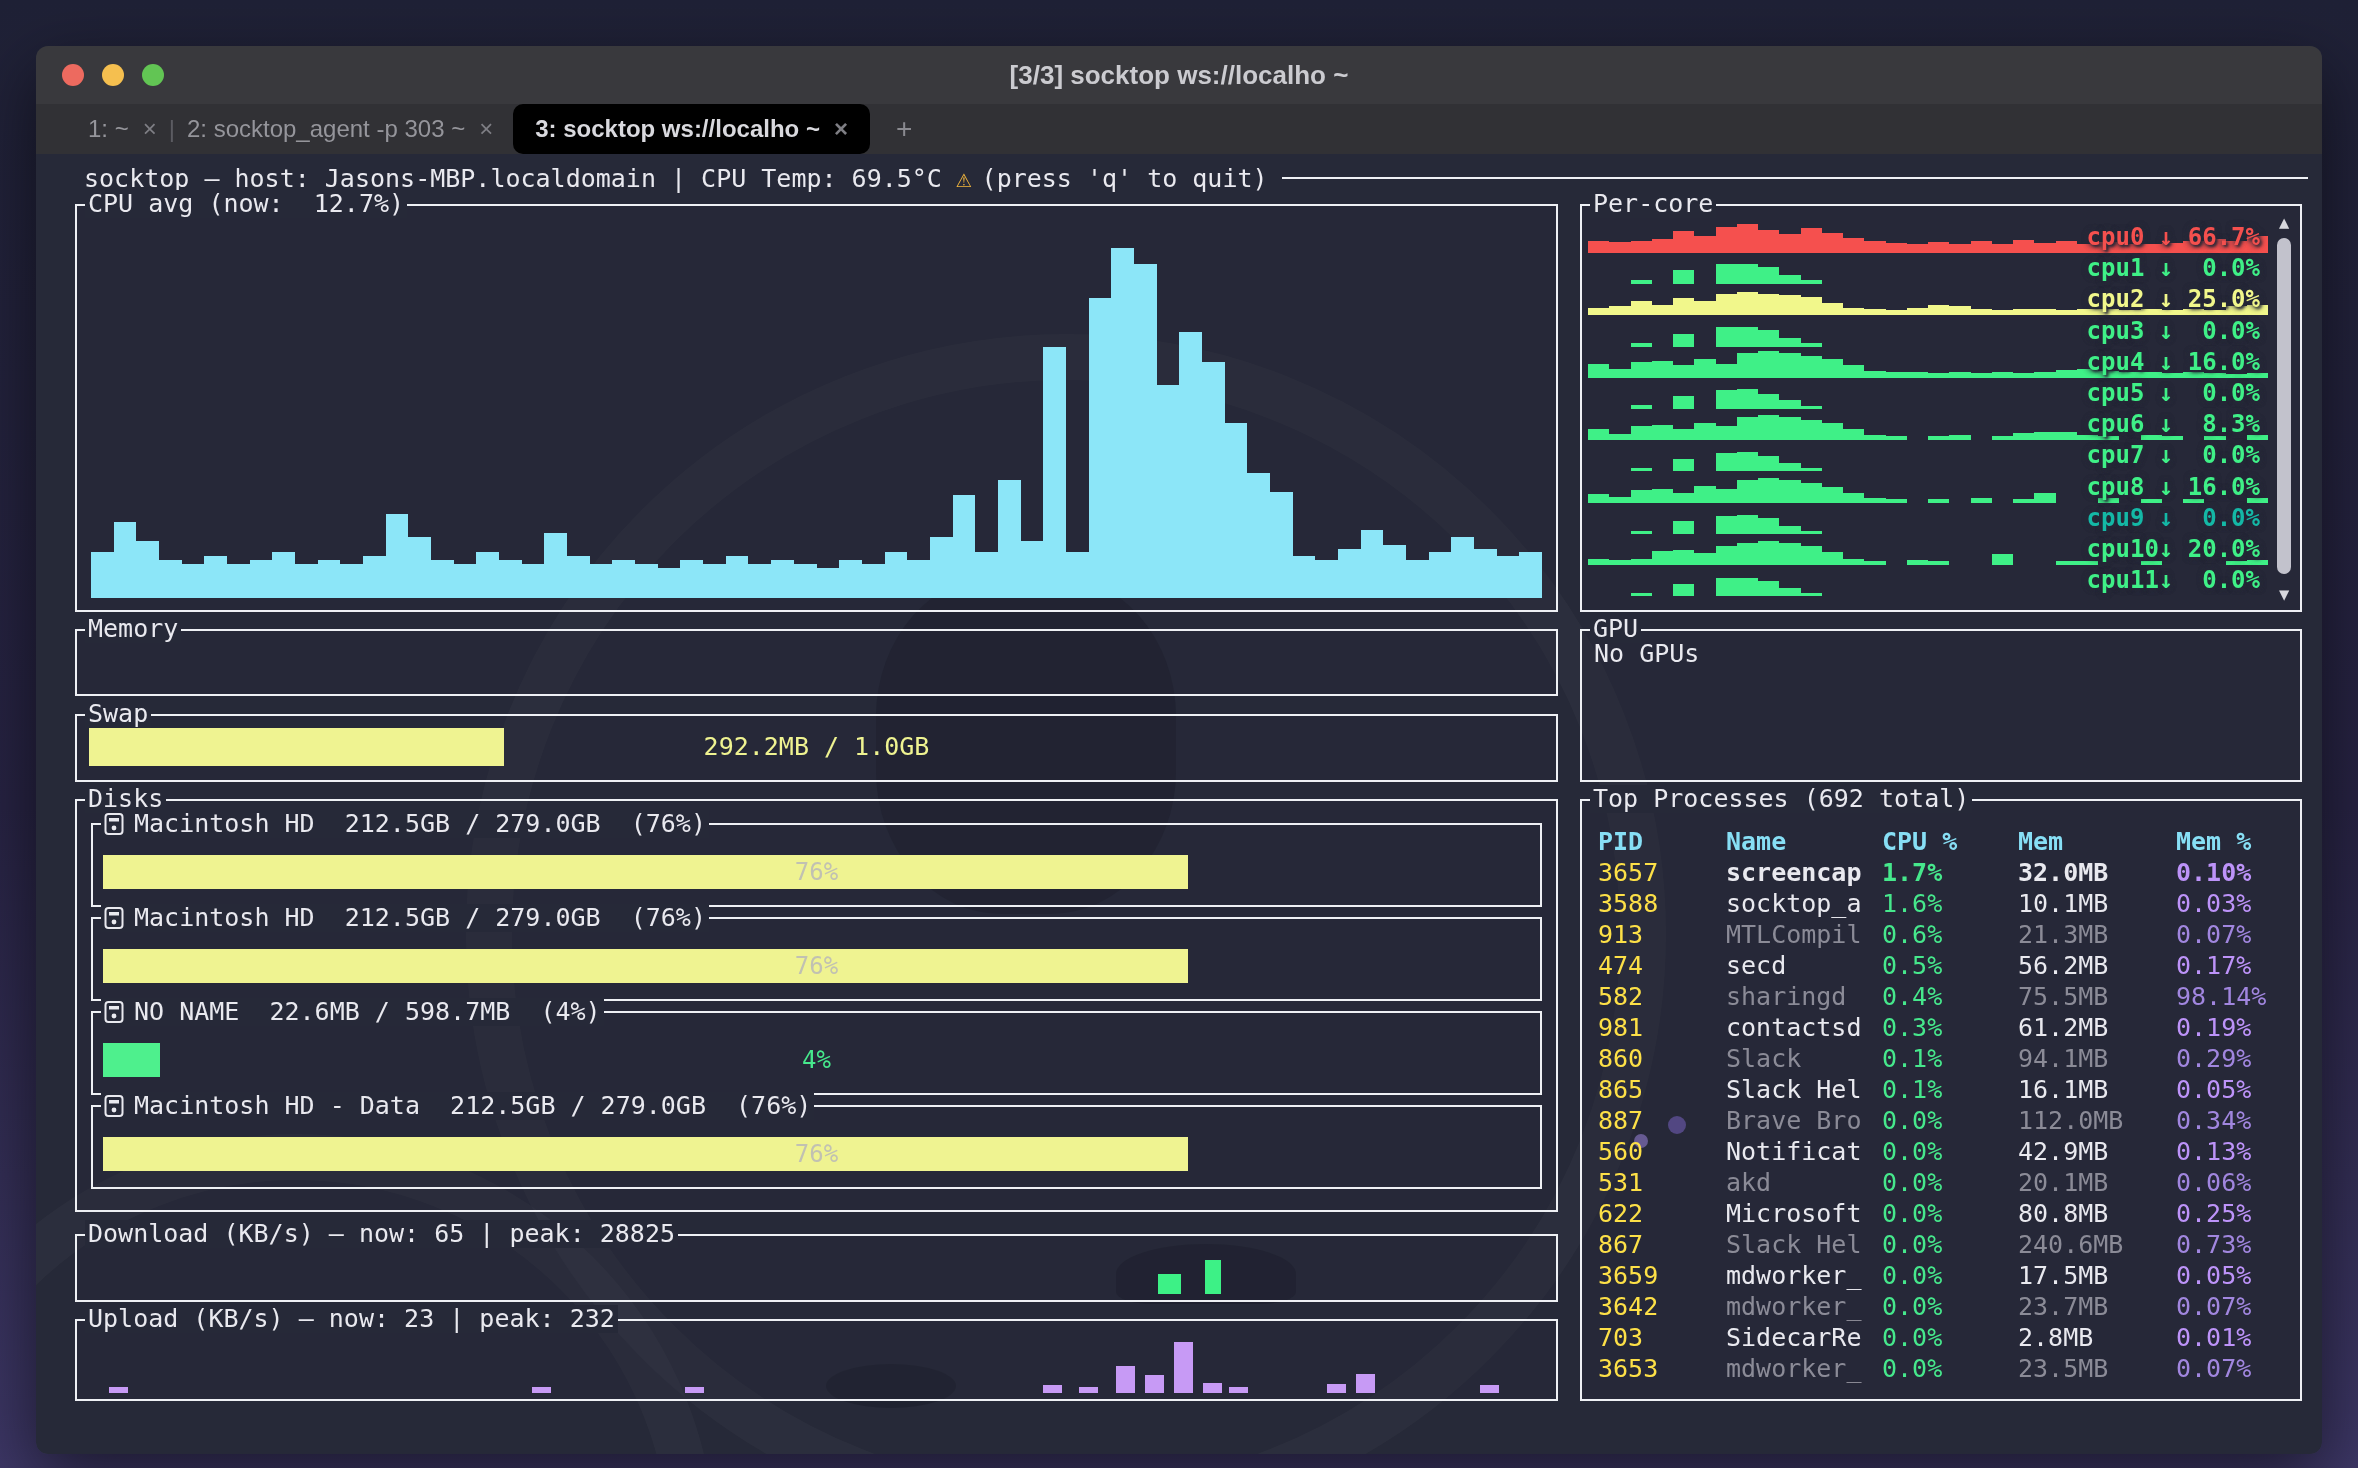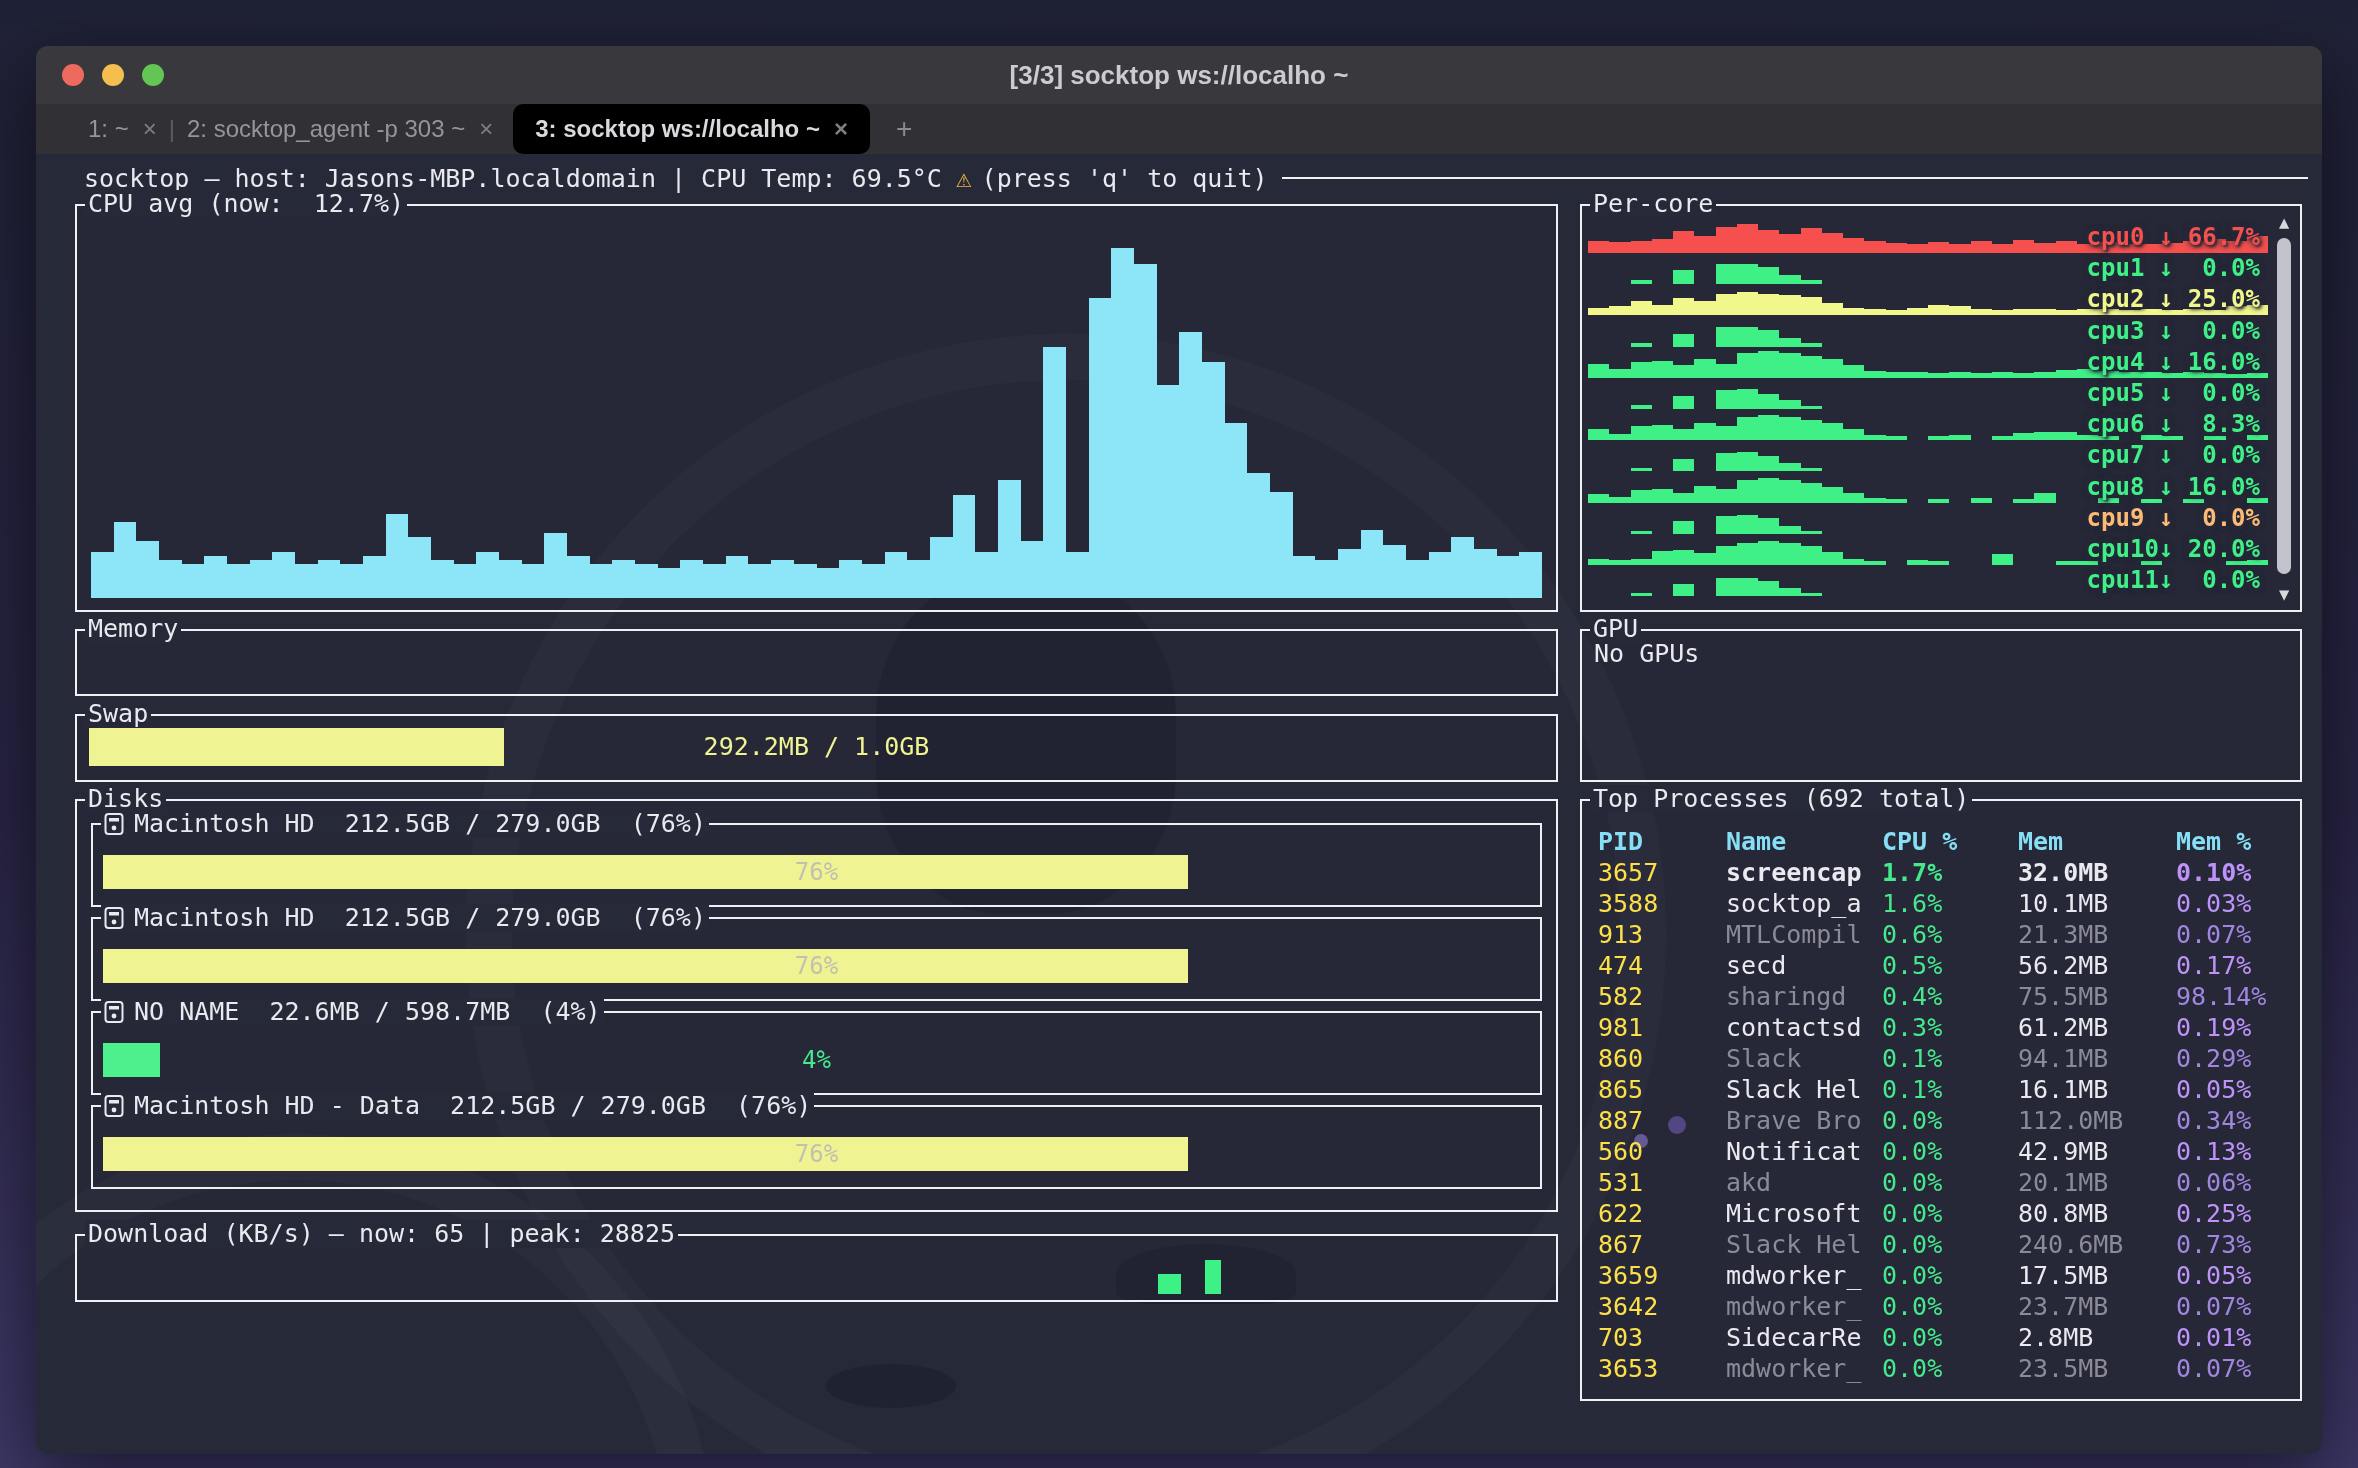--- a/index.html
+++ b/index.html
@@ -568,21 +568,21 @@
                 <div class="bar" style="height: 0%; background: rgb(63, 240, 135);"></div>
                 <div class="bar" style="height: 0%; background: rgb(63, 240, 135);"></div>
                 <div class="bar" style="height: 0%; background: rgb(63, 240, 135);"></div>
                 <div class="bar" style="height: 0%; background: rgb(63, 240, 135);"></div>
                 <div class="bar" style="height: 0%; background: rgb(63, 240, 135);"></div>
                 <div class="bar" style="height: 0%; background: rgb(63, 240, 135);"></div>
                 <div class="bar" style="height: 0%; background: rgb(63, 240, 135);"></div>
                 <div class="bar" style="height: 0%; background: rgb(63, 240, 135);"></div>
                 <div class="bar" style="height: 0%; background: rgb(63, 240, 135);"></div>
               </div>
-              <span class="core-label" style="color: #fdba74;">cpu9 ↓  0.0%</span>
+              <span class="core-label" style="color: #14b8a6;">cpu9 ↓  0.0%</span>
             </div>
             <div class="core-row" style="top: 328px;">
               <div class="spark">
                 <div class="bar" style="height: 18%; background: rgb(63, 240, 135);"></div>
                 <div class="bar" style="height: 15%; background: rgb(63, 240, 135);"></div>
                 <div class="bar" style="height: 20%; background: rgb(63, 240, 135);"></div>
                 <div class="bar" style="height: 45%; background: rgb(63, 240, 135);"></div>
                 <div class="bar" style="height: 50%; background: rgb(63, 240, 135);"></div>
                 <div class="bar" style="height: 40%; background: rgb(63, 240, 135);"></div>
                 <div class="bar" style="height: 60%; background: rgb(63, 240, 135);"></div>
@@ -722,20 +722,38 @@
       </div>
 
       <div class="panel" style="left:39px;top:1080px;width:1483px;height:68px;">
         <span class="ptitle">Download (KB/s) — now: 65 | peak: 28825</span>
         <div class="netarea" id="down-bars">
             <div class="netbar" style="left: 73.4%; width: 1.6%; height: 40%; background: rgb(61, 241, 134);"></div>
             <div class="netbar" style="left: 76.6%; width: 1.1%; height: 68%; background: rgb(61, 241, 134);"></div>
           </div>
       </div>
 
+      <div class="panel" style="left:39px;top:1165px;width:1483px;height:82px;">
+        <span class="ptitle">Upload (KB/s) — now: 23 | peak: 232</span>
+        <div class="netarea" id="up-bars">
+            <div class="netbar" style="left: 1.5%; width: 1.3%; height: 10%; background: rgb(199, 154, 245);"></div>
+            <div class="netbar" style="left: 30.5%; width: 1.3%; height: 10%; background: rgb(199, 154, 245);"></div>
+            <div class="netbar" style="left: 41%; width: 1.3%; height: 10%; background: rgb(199, 154, 245);"></div>
+            <div class="netbar" style="left: 65.5%; width: 1.3%; height: 12%; background: rgb(199, 154, 245);"></div>
+            <div class="netbar" style="left: 68%; width: 1.3%; height: 10%; background: rgb(199, 154, 245);"></div>
+            <div class="netbar" style="left: 70.5%; width: 1.3%; height: 42%; background: rgb(199, 154, 245);"></div>
+            <div class="netbar" style="left: 72.5%; width: 1.3%; height: 28%; background: rgb(199, 154, 245);"></div>
+            <div class="netbar" style="left: 74.5%; width: 1.3%; height: 80%; background: rgb(199, 154, 245);"></div>
+            <div class="netbar" style="left: 76.5%; width: 1.3%; height: 16%; background: rgb(199, 154, 245);"></div>
+            <div class="netbar" style="left: 78.3%; width: 1.3%; height: 10%; background: rgb(199, 154, 245);"></div>
+            <div class="netbar" style="left: 85%; width: 1.3%; height: 14%; background: rgb(199, 154, 245);"></div>
+            <div class="netbar" style="left: 87%; width: 1.3%; height: 30%; background: rgb(199, 154, 245);"></div>
+            <div class="netbar" style="left: 95.5%; width: 1.3%; height: 12%; background: rgb(199, 154, 245);"></div>
+          </div>
+      </div>
 
       <div class="panel" style="left:1544px;top:475px;width:722px;height:153px;text-align:right;">
         <span class="ptitle">GPU</span>
         <span class="gpu-msg">No GPUs</span>
       </div>
 
       <div class="panel" style="left:1544px;top:645px;width:722px;height:602px;">
         <span class="ptitle">Top Processes (692 total)</span>
         <div class="prow phead">
           <span>PID</span>

